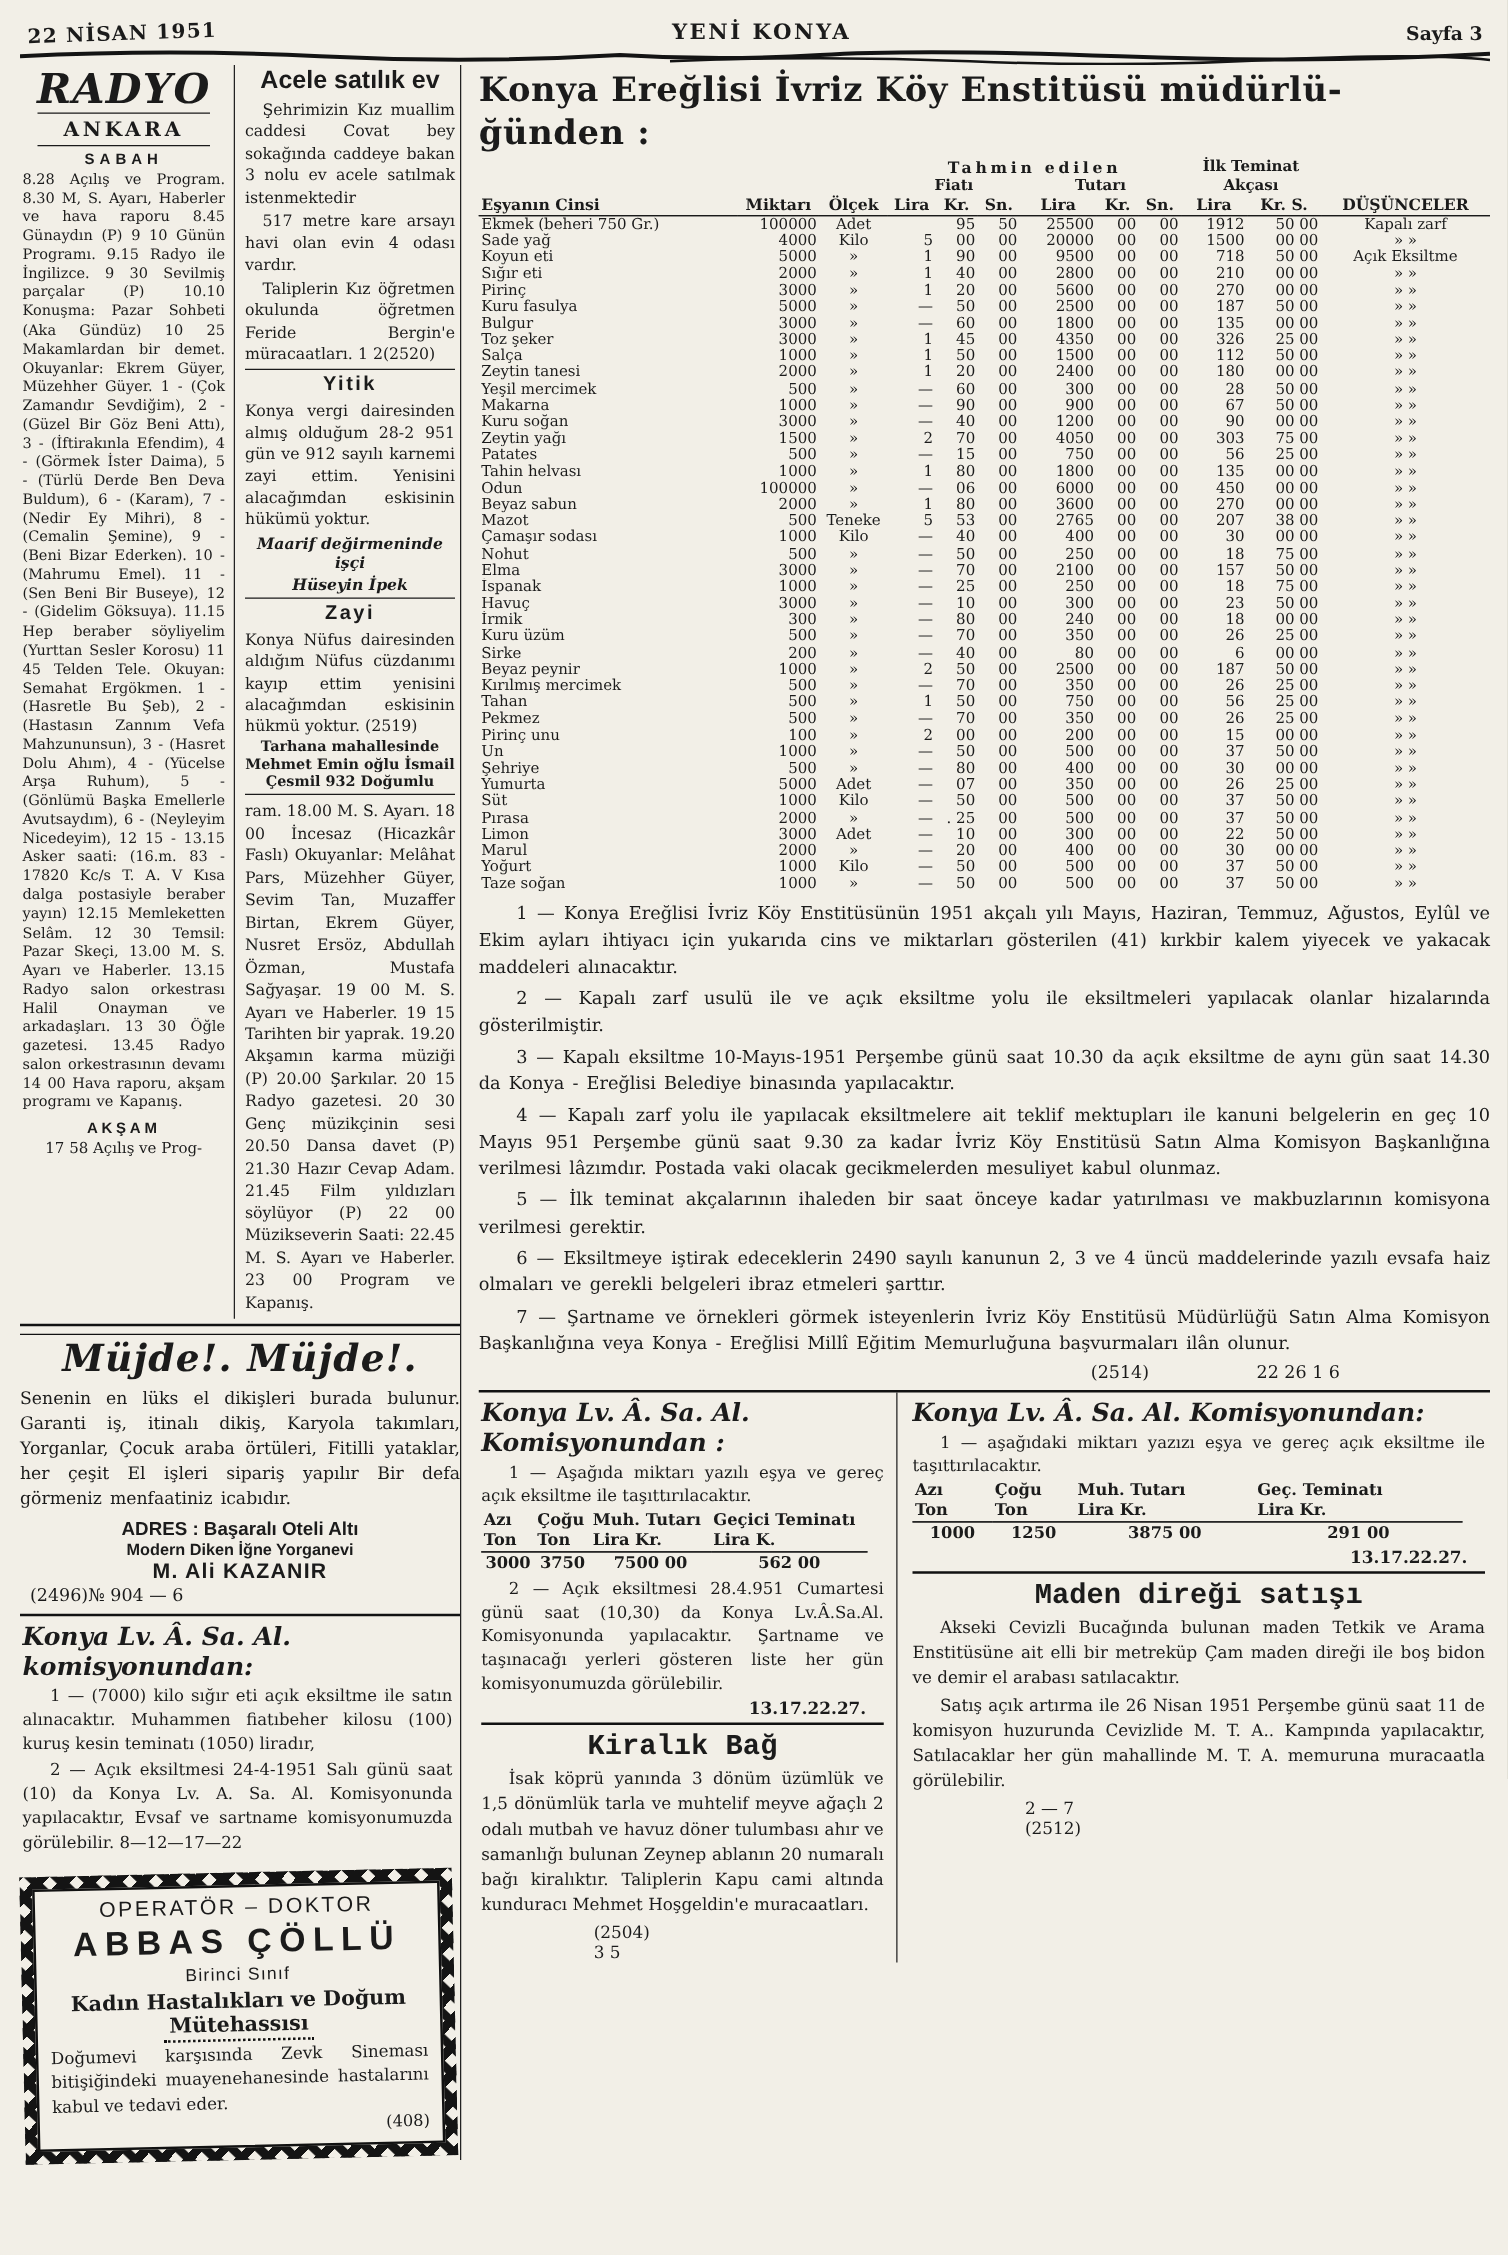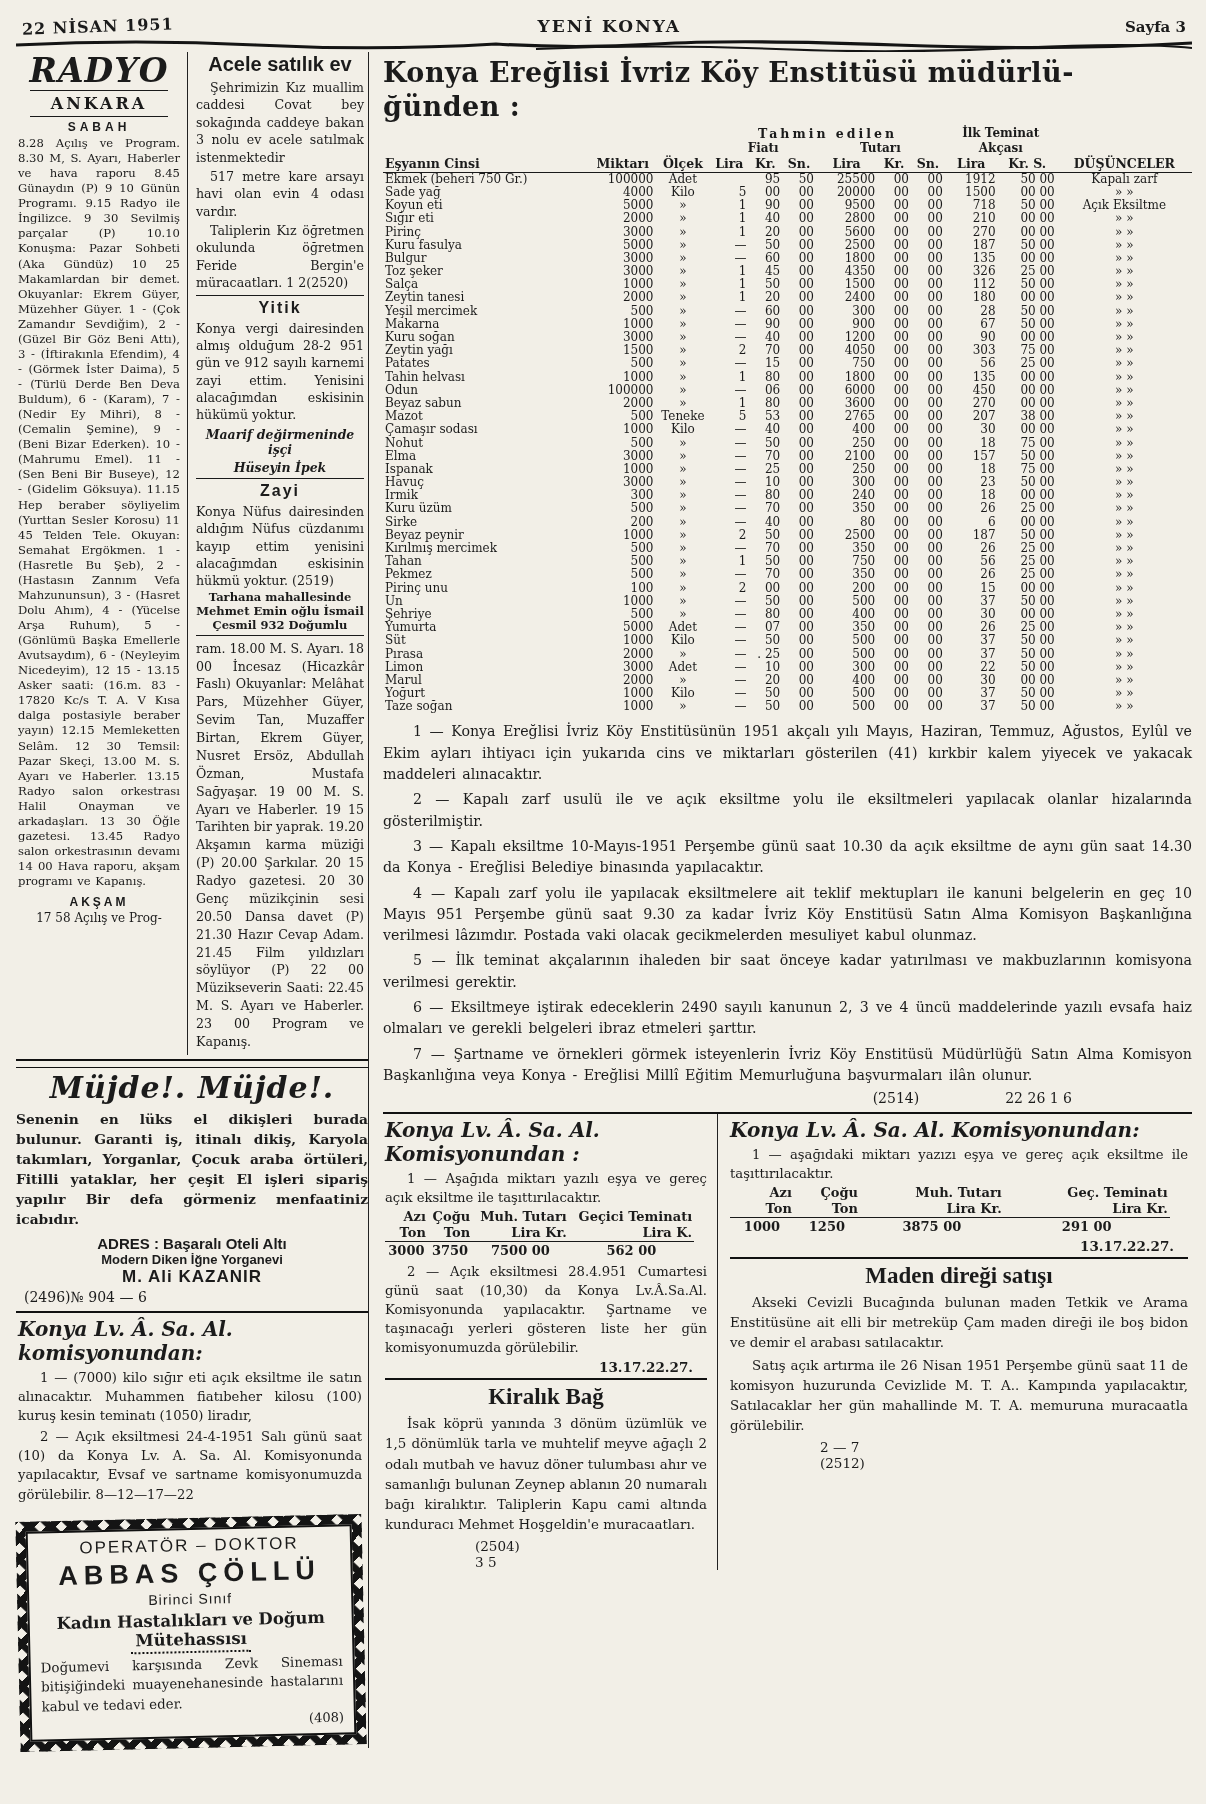--- a/index.html
+++ b/index.html
@@ -53,31 +53,31 @@
   .ens-paras p{font-size:14.2px;line-height:1.5;text-align:justify;margin:0 0 4px;text-indent:30px;word-spacing:2px;}
   .ens-refs{display:flex;justify-content:flex-end;gap:86px;font-size:14px;padding-right:120px;margin:2px 0 6px;}
   
   .bottom-row{display:flex;border-top:2.5px solid #111;margin-top:2px;}
   .mid-col{width:322px;flex:none;padding:2px 10px 0 2px;border-right:1.5px solid #222;}
   .right-col{flex:1;padding:2px 4px 0 12px;min-width:0;}
   .kom-title{font-weight:bold;font-style:italic;font-size:20px;line-height:1.2;margin:2px 0 3px;}
   .kom-text{font-size:13.2px;line-height:1.45;text-align:justify;}
   .kom-text p{margin:0 0 2px;text-indent:22px;}
   .mini{width:96%;border-collapse:collapse;font-size:13px;margin:2px 0 3px;}
-  .mini th{font-weight:bold;line-height:1.2;padding:0 2px;border-bottom:1.4px solid #1a1a1a;text-align:right;}
+  .mini th{font-weight:bold;line-height:1.2;padding:0 2px;border-bottom:1.4px solid #1a1a1a;text-align:left;}
   .mini td{text-align:center;padding:1px 2px;font-weight:bold;}
   .kom-dates{text-align:right;font-weight:bold;font-size:13.5px;padding-right:14px;}
-  .sec-title{font-family:Liberation Serif, serif;font-weight:bold;font-size:23px;text-align:center;margin:3px 0 4px;border-top:2px solid #111;padding-top:4px;}
+  .sec-title{font-family:Liberation Mono, monospace;font-weight:bold;font-size:23px;text-align:center;margin:3px 0 4px;border-top:2px solid #111;padding-top:4px;}
   .sec-text{font-size:13.4px;line-height:1.5;text-align:justify;}
   .sec-text p{margin:0 0 3px;text-indent:22px;}
   .ref-line{display:flex;justify-content:space-between;font-size:13.5px;padding:0 40px 0 90px;flex-direction:column;}
   
   .dbl{height:6px;border-top:2.5px solid #111;border-bottom:1px solid #111;margin:4px 0 2px;}
   .mujde-title{font-weight:bold;font-style:italic;font-size:30px;text-align:center;letter-spacing:1px;margin:2px 0 4px;}
-  .mujde-body{font-size:13.8px;line-height:1.45;text-align:justify;word-spacing:2px;font-weight:bold;}
+  .mujde-body{font-size:13.8px;line-height:1.45;text-align:justify;word-spacing:2px;}
   .mujde-adr{font-family:"Liberation Sans",sans-serif;font-weight:bold;font-size:15px;text-align:center;margin-top:6px;}
   .mujde-adr2{font-family:"Liberation Sans",sans-serif;font-weight:bold;font-size:13px;text-align:center;}
   .mujde-name{font-family:"Liberation Sans",sans-serif;font-weight:bold;font-size:17px;text-align:center;letter-spacing:1px;}
   .mujde-foot{display:flex;justify-content:flex-start;font-size:14px;padding:0 8px;margin-top:2px;}
   
   .kom1{border-top:2.5px solid #111;margin-top:6px;padding:2px 6px 0 2px;}
   .abbas-frame{margin:14px 4px 0 2px;padding:10px;transform:rotate(-1.3deg);
      background:
        repeating-linear-gradient(45deg,#141414 0 7px,rgba(0,0,0,0) 7px 15px),
        repeating-linear-gradient(-45deg,#141414 0 7px,rgba(0,0,0,0) 7px 15px);}

